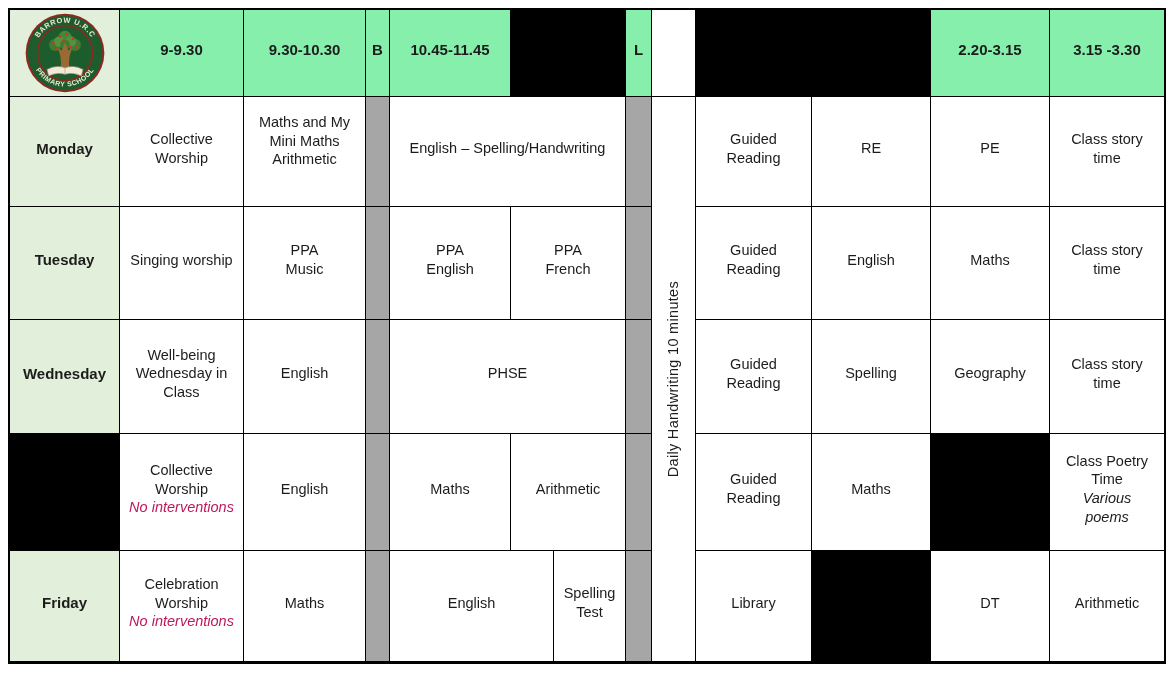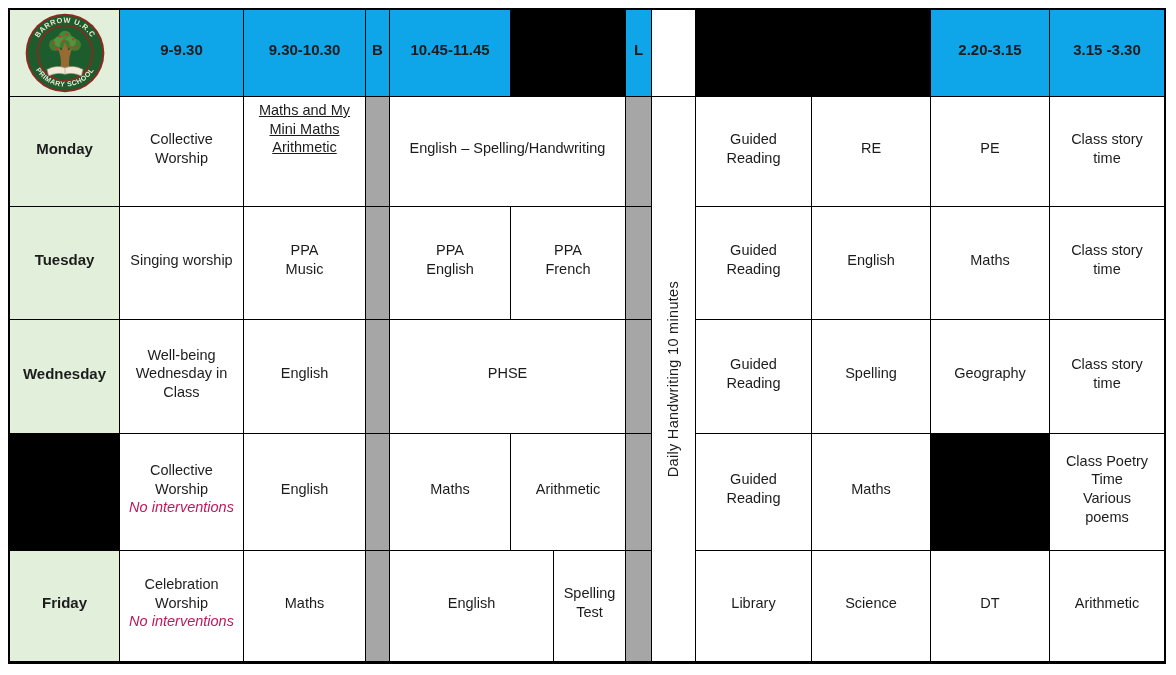--- a/index.html
+++ b/index.html
@@ -18,26 +18,26 @@
     grid-template-columns:109px 123px 121px 23px 120px 114px 25px 43px 115px 118px 118px 1fr;
     grid-template-rows:86px 109px 112px 113px 116px 1fr;
     gap:1px;background:#000;
   }
   .cell{
     display:flex;flex-direction:column;justify-content:center;align-items:center;
     text-align:center;white-space:pre-line;
     background:#fff;font-size:14.5px;line-height:1.28;
     padding:2px 3px 8px 3px;box-sizing:border-box;overflow:hidden;
   }
-  .head{background:#0ea5e9;font-weight:bold;font-size:15px;}
+  .head{background:#86efac;font-weight:bold;font-size:15px;}
   .day{background:#e2efda;font-weight:bold;font-size:15px;}
   .gray{background:#a6a6a6;}
-  .top{justify-content:flex-start;padding-top:4px;text-decoration:underline;}
+  .top{justify-content:flex-start;padding-top:16px;}
   .note{color:#be185d;font-style:italic;}
-  .note-dark{}
+  .note-dark{font-style:italic;}
   .logo-cell{background:#e2efda;display:flex;align-items:center;justify-content:center;padding:0;}
   .vcell{background:#fff;display:flex;align-items:center;justify-content:center;padding:0;}
   .vtext{
     writing-mode:vertical-rl;transform:rotate(180deg);
     font-size:14.5px;color:#1c1c1c;letter-spacing:.3px;
   }
   .split{
     display:grid;grid-template-columns:163px 1fr;gap:1px;background:#000;
   }
   .split .cell{height:100%;}
@@ -176,18 +176,17 @@
 Worship</span>
       <span class="note">No interventions</span>
     </div>
     <div class="cell" style="grid-area:6/3">Maths</div>
     <div class="split" style="grid-area:6/5/7/7">
       <div class="cell">English</div>
       <div class="cell">Spelling
 Test</div>
     </div>
     <div class="cell" style="grid-area:6/9">Library</div>
-    <div class="cell" style="grid-area:6/10">Science</div>
     <div class="cell" style="grid-area:6/11">DT</div>
     <div class="cell" style="grid-area:6/12">Arithmetic</div>
 
   </div>
 </div>
 
 </body></html>

